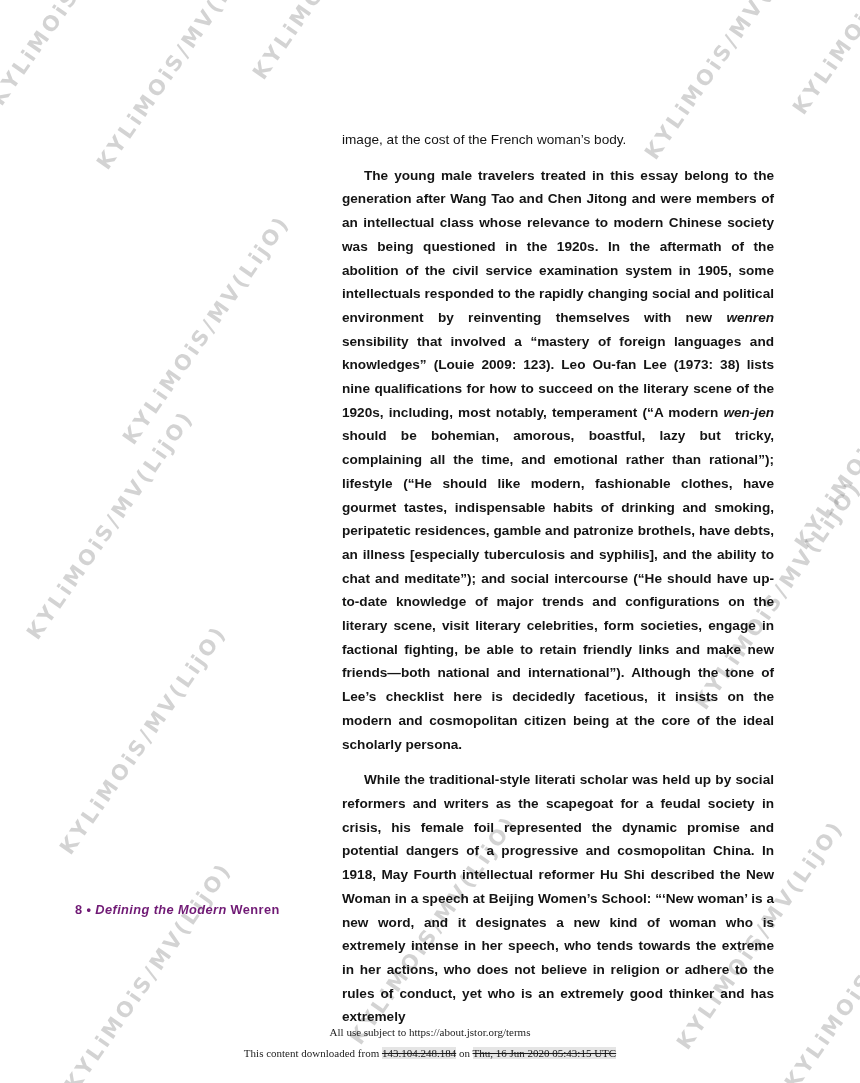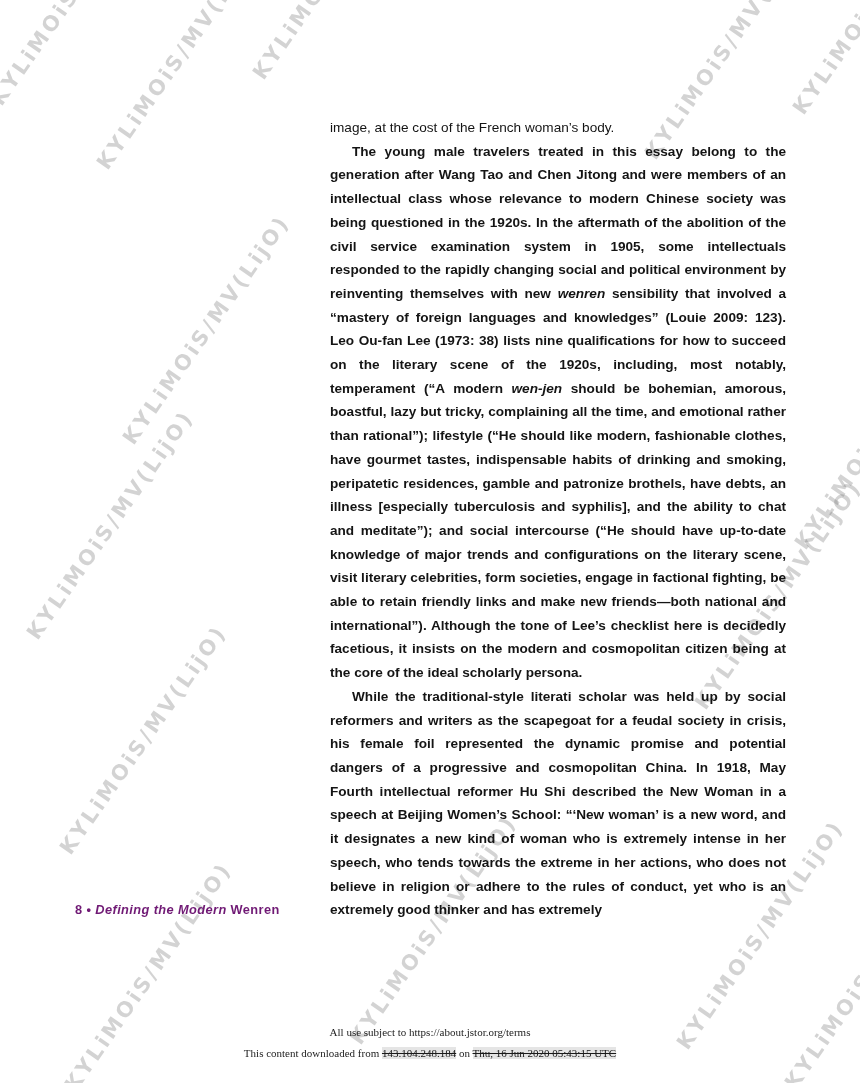--- a/index.html
+++ b/index.html
@@ -26,21 +26,21 @@
   }
   
   .text-block{
     position:absolute;
     left:330px;top:116px;width:456px;
     font-size:13.6px;
     line-height:23.7px;
     color:#141414;
     text-align:justify;
   }
-  .para{margin:0;}
+  .para{margin:12px;}
   .para.indent{text-indent:22px;font-weight:bold;}
   .it{font-style:italic;}
   .b{font-weight:bold;}
   
   .run-footer{
     position:absolute;
     left:75px;top:902px;
     font-size:12.8px;
     font-weight:bold;
     color:#701a75;

